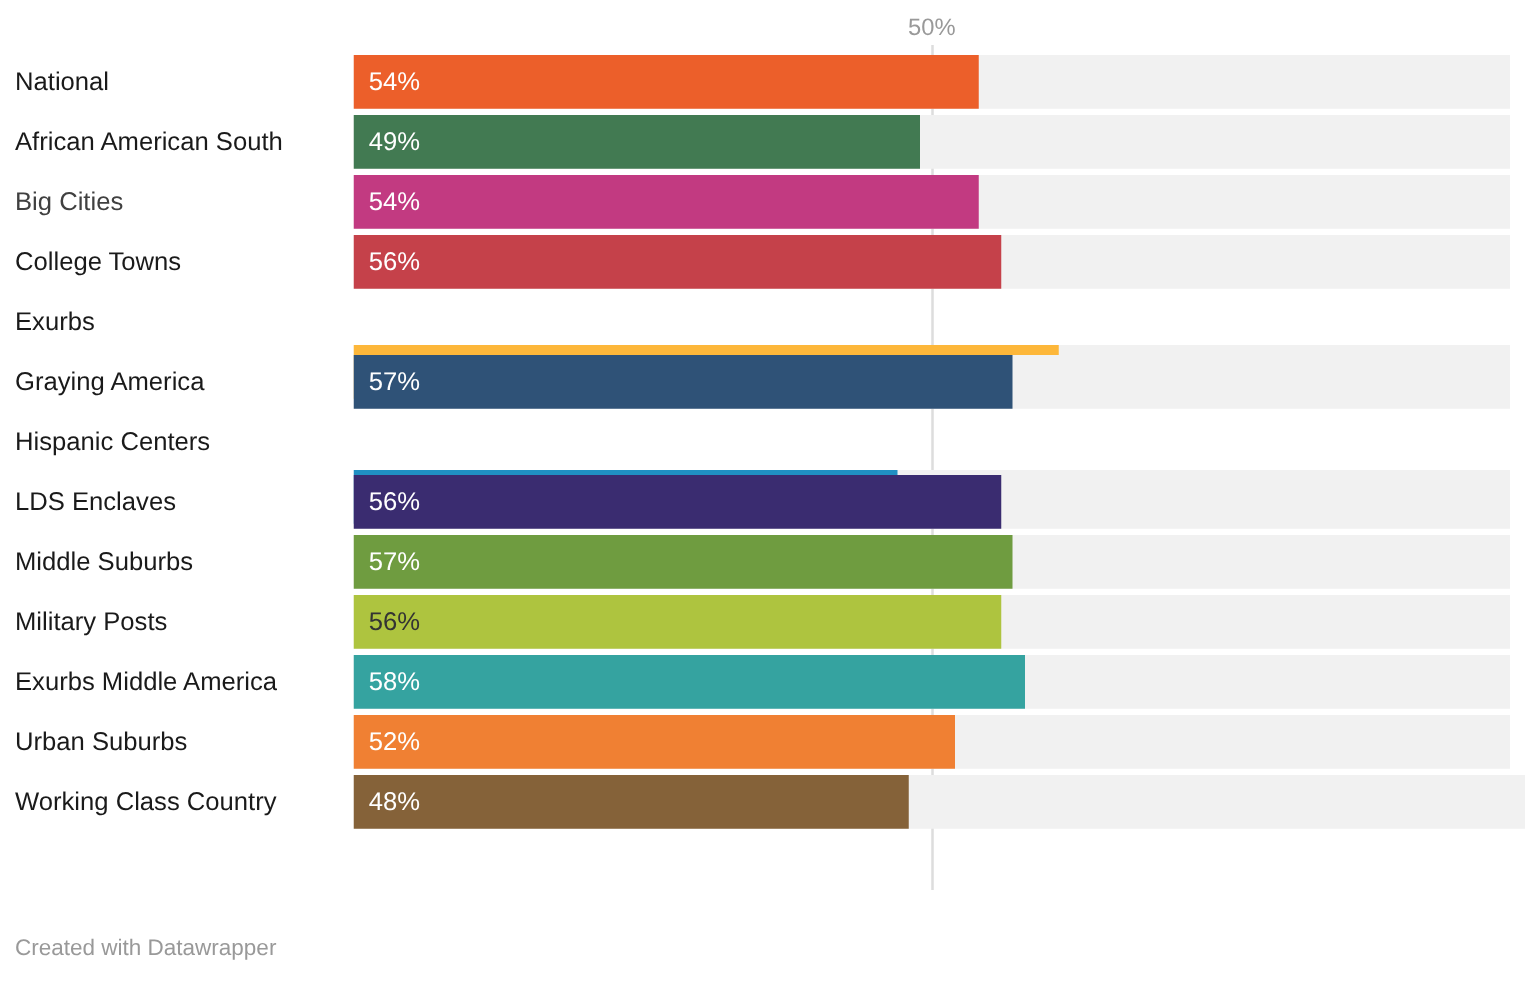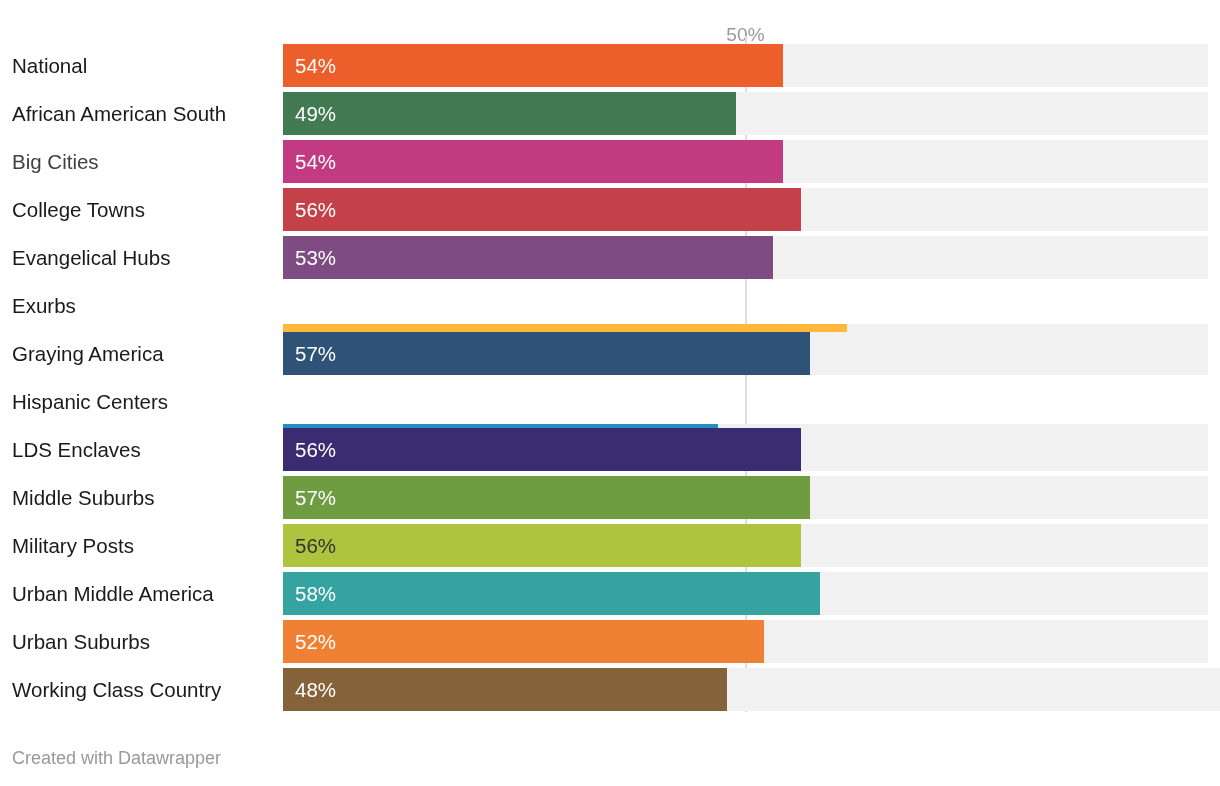--- a/index.html
+++ b/index.html
@@ -18,21 +18,21 @@
   #chart-root {
     position: relative;
     width: 1220px;
     height: 786px;
     background: #ffffff;
   }
 
   
   .axis-area {
     position: absolute;
-    left: 0; top: 16px;
+    left: 0; top: 4px;
     width: 1220px;
     height: 44px;
   }
   .axis-tick-label {
     position: absolute;
     top: 8px;
     transform: translateX(-50%);
     font-size: 19px;
     color: #999999;
     white-space: nowrap;
@@ -142,27 +142,20 @@
         </div>
       </div>
       <div class="bar-row">
         <div class="row-label" style="color: rgb(26, 26, 26);">College Towns</div>
         <div class="track" style="background: rgb(241, 241, 241);">
           <div class="bar" style="width: 518px; background: rgb(197, 65, 74);"></div>
           <div class="bar-value" style="color: rgb(255, 255, 255);">56%</div>
         </div>
       </div>
       <div class="bar-row">
-        <div class="row-label" style="color: rgb(26, 26, 26);">Evangelical Hubs</div>
-        <div class="track" style="background: rgb(241, 241, 241);">
-          <div class="bar" style="width: 490.25px; background: rgb(126, 75, 130);"></div>
-          <div class="bar-value" style="color: rgb(255, 255, 255);">53%</div>
-        </div>
-      </div>
-      <div class="bar-row">
         <div class="row-label" style="color: rgb(26, 26, 26);">Exurbs</div>
         <div class="track" style="background: rgb(241, 241, 241); margin-top: 40px;">
           <div class="bar" style="width: 564.25px; background: rgb(253, 183, 58);"></div>
           <div class="bar-value" style="color: rgb(51, 51, 51);">61%</div>
         </div>
       </div>
       <div class="bar-row">
         <div class="row-label" style="color: rgb(26, 26, 26);">Graying America</div>
         <div class="track" style="background: rgb(241, 241, 241);">
           <div class="bar" style="width: 527.25px; background: rgb(47, 82, 119);"></div>
@@ -191,21 +184,21 @@
         </div>
       </div>
       <div class="bar-row">
         <div class="row-label" style="color: rgb(26, 26, 26);">Military Posts</div>
         <div class="track" style="background: rgb(241, 241, 241);">
           <div class="bar" style="width: 518px; background: rgb(174, 196, 63);"></div>
           <div class="bar-value" style="color: rgb(51, 51, 51);">56%</div>
         </div>
       </div>
       <div class="bar-row">
-        <div class="row-label" style="color: rgb(26, 26, 26);">Urban Middle America</div>
+        <div class="row-label" style="color: rgb(26, 26, 26);">Exurbs Middle America</div>
         <div class="track" style="background: rgb(241, 241, 241);">
           <div class="bar" style="width: 536.5px; background: rgb(53, 163, 160);"></div>
           <div class="bar-value" style="color: rgb(255, 255, 255);">58%</div>
         </div>
       </div>
       <div class="bar-row">
         <div class="row-label" style="color: rgb(26, 26, 26);">Urban Suburbs</div>
         <div class="track" style="background: rgb(241, 241, 241);">
           <div class="bar" style="width: 481px; background: rgb(240, 128, 51);"></div>
           <div class="bar-value" style="color: rgb(255, 255, 255);">52%</div>

